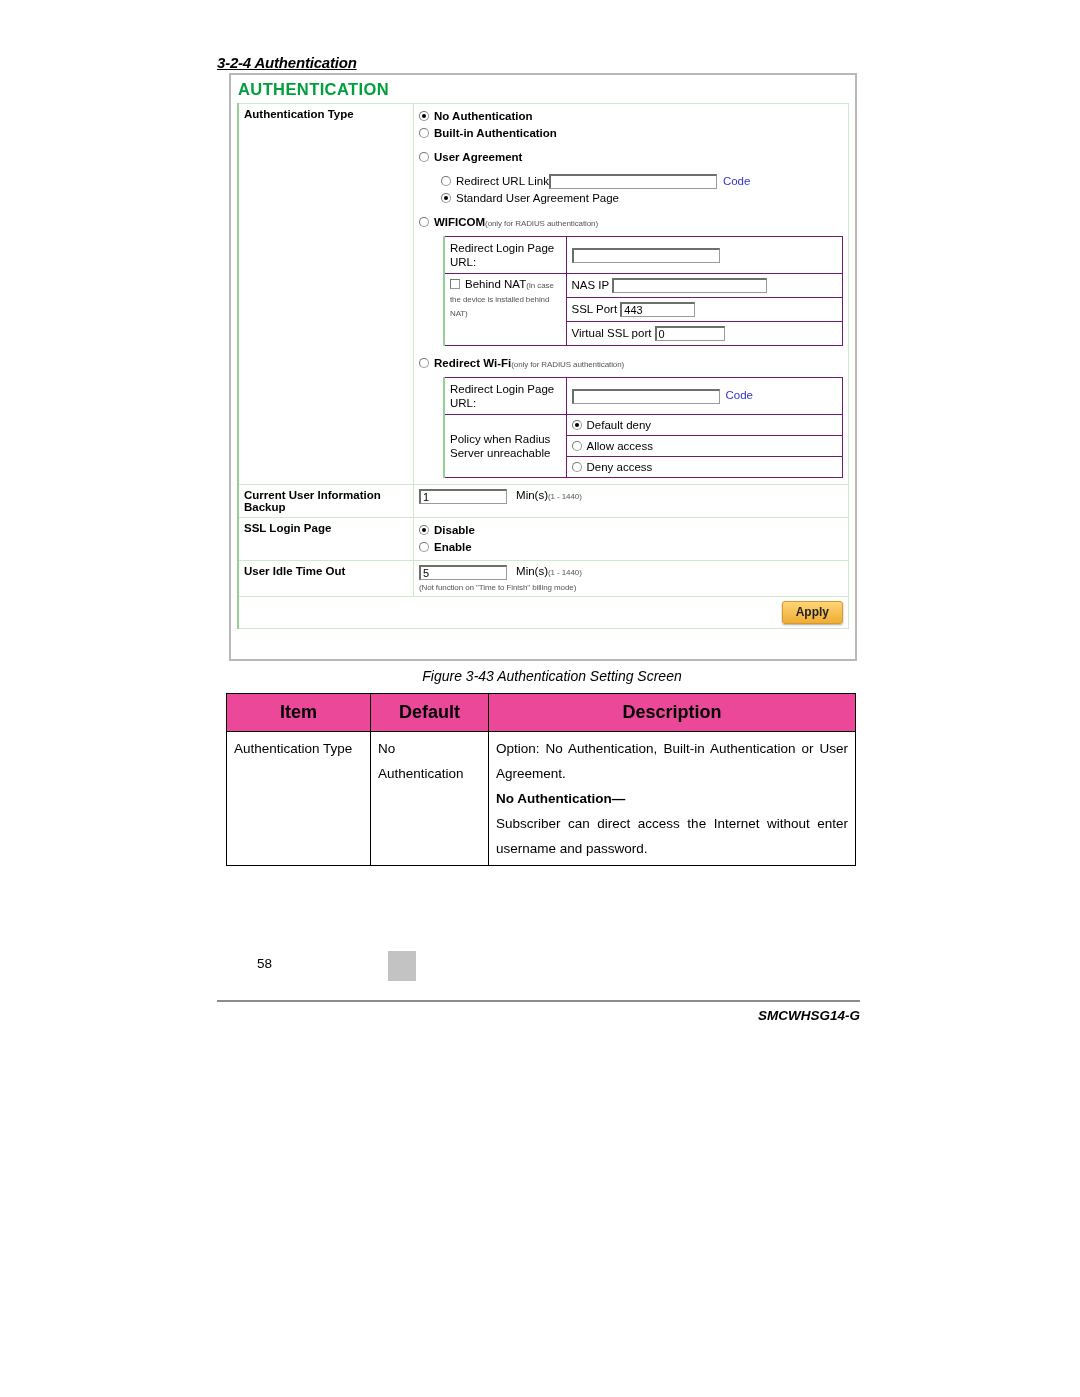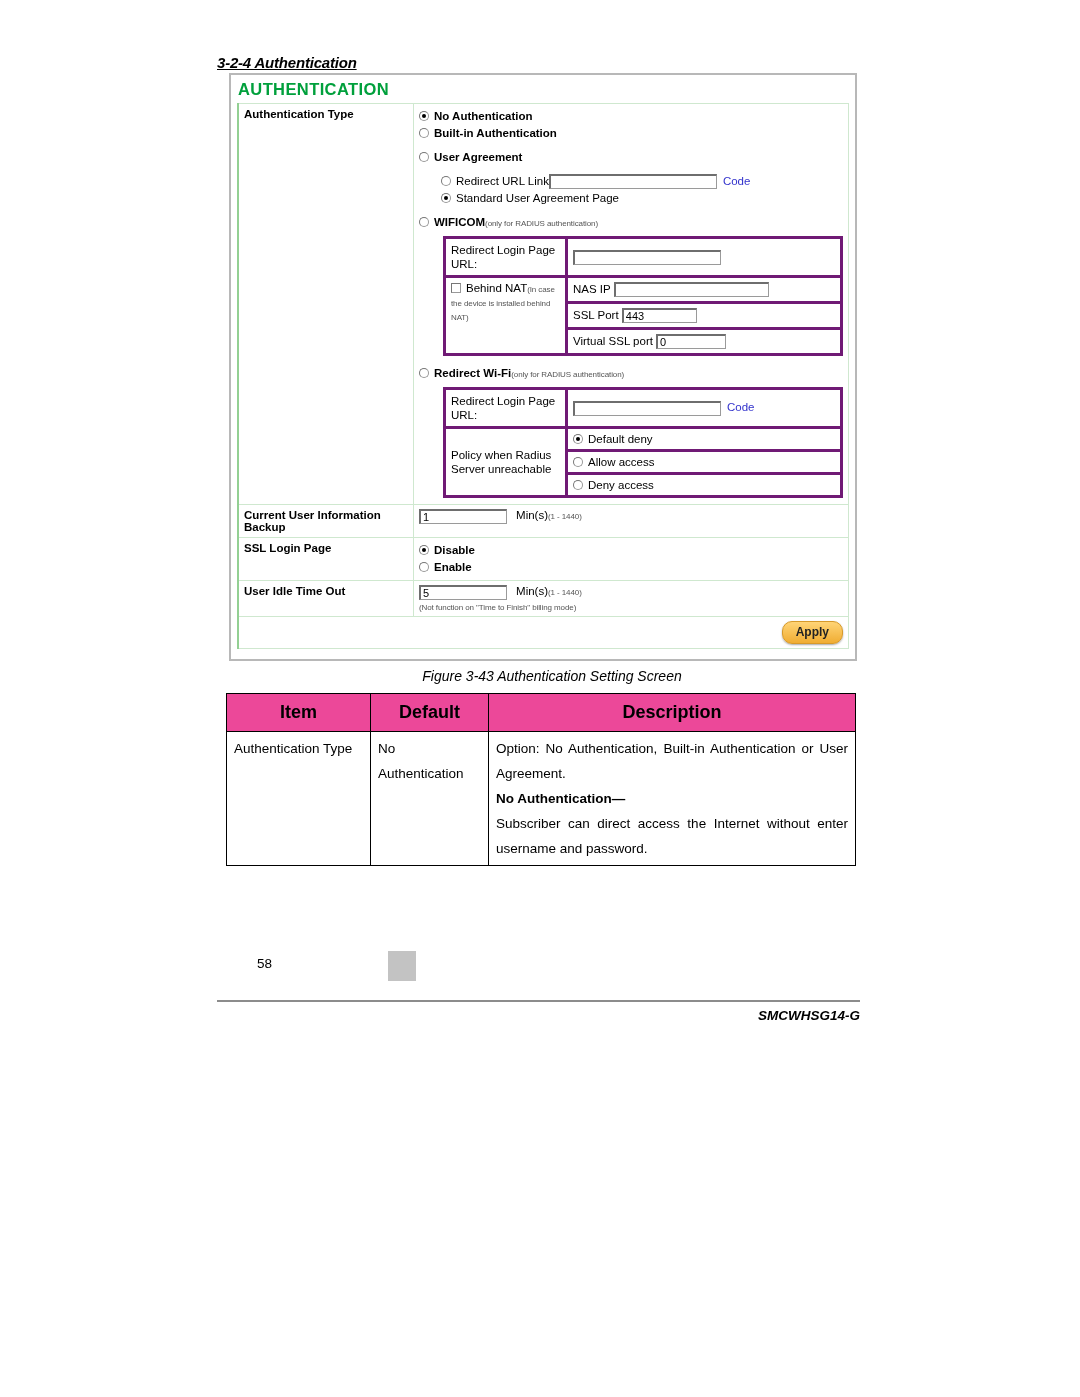--- a/index.html
+++ b/index.html
@@ -112,33 +112,33 @@
   
   .sub-table {
     border-collapse: collapse;
     margin: 4px 0 2px 24px;
     width: 400px;
     border: 1px solid #cfe8cf;
     border-left: 2px solid #93d093;
     font-size: 11.5px;
   }
   .sub-table td {
-    border: 3px solid #701a75;
+    border: 1px solid #701a75;
     padding: 4px 5px;
     vertical-align: middle;
   }
   .sub-table td.k { width: 122px; line-height: 14px; }
   .sub-table td.k2 { width: 122px; line-height: 12px; vertical-align: top; }
 
   .apply-row td { border: 1px solid #cfe8cf; padding: 8px 10px; text-align: right; }
   .apply {
     display: inline-block;
     background: linear-gradient(#ffd476, #f0ad33);
     border: 1px solid #d79a2a;
-    border-radius: 10px;
+    border-radius: 3px;
     color: #222;
     font-weight: bold;
     font-size: 12px;
     padding: 3px 13px 4px;
     box-shadow: 0 1px 2px rgba(0,0,0,.35);
   }
 
   
   .caption {
     position: absolute;

